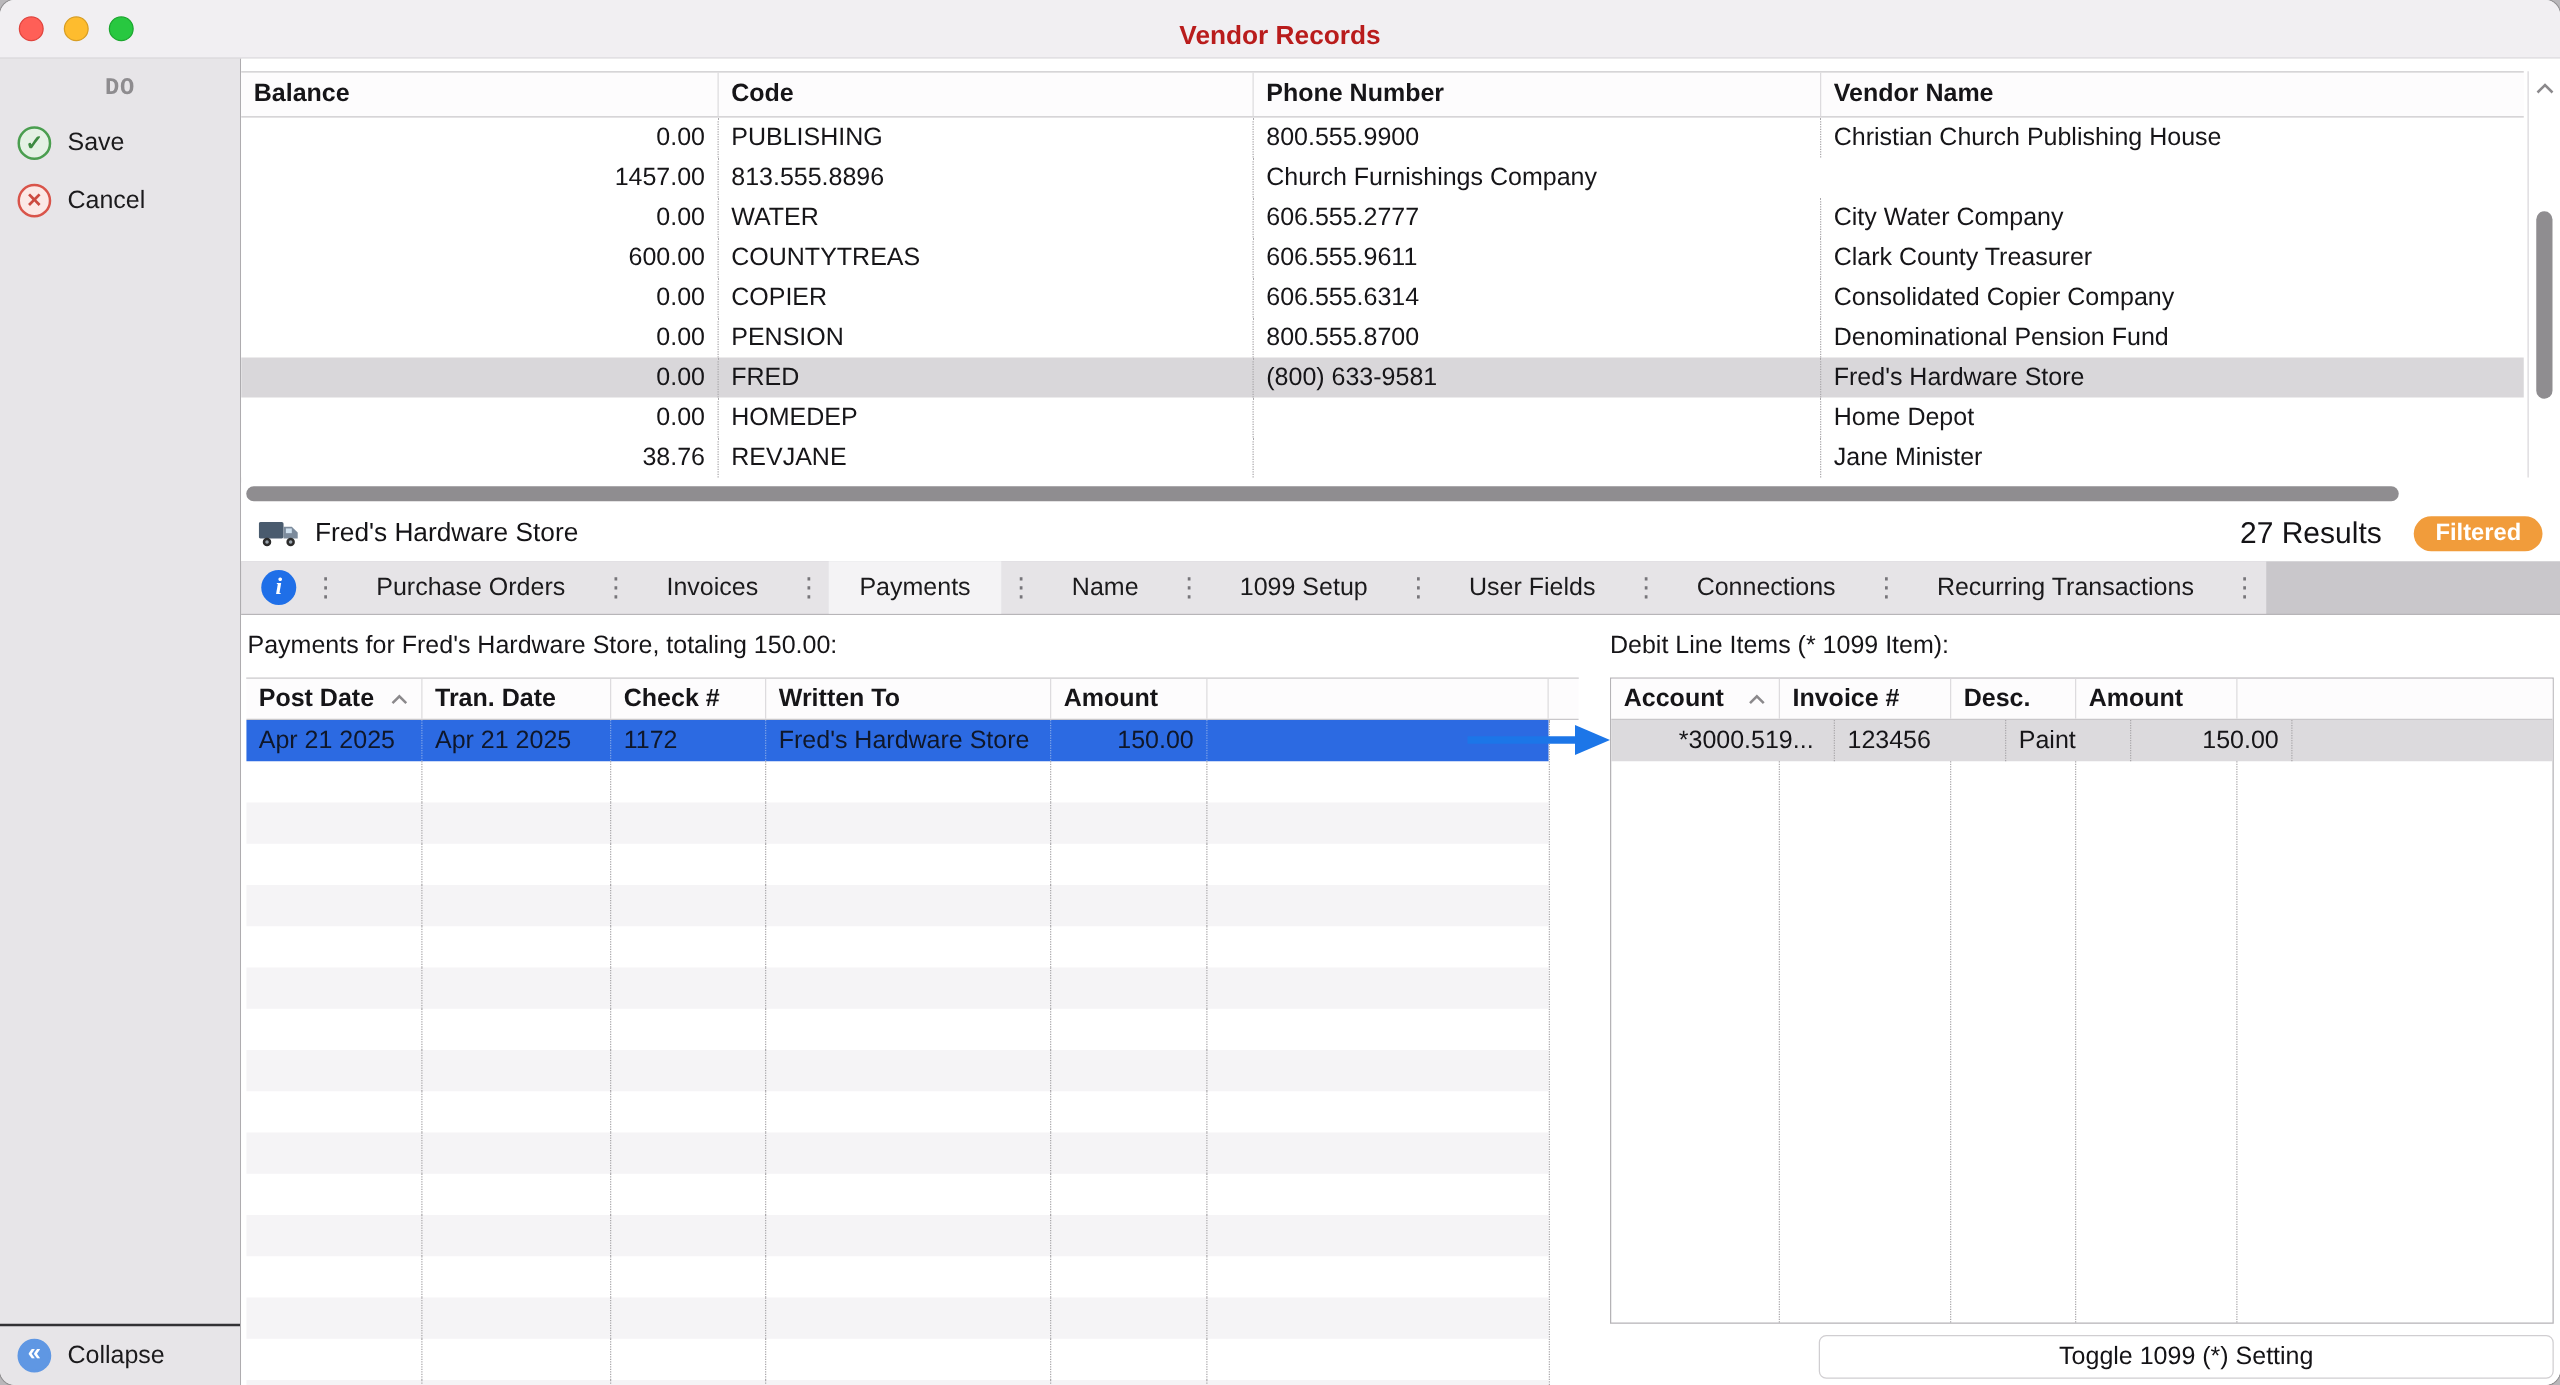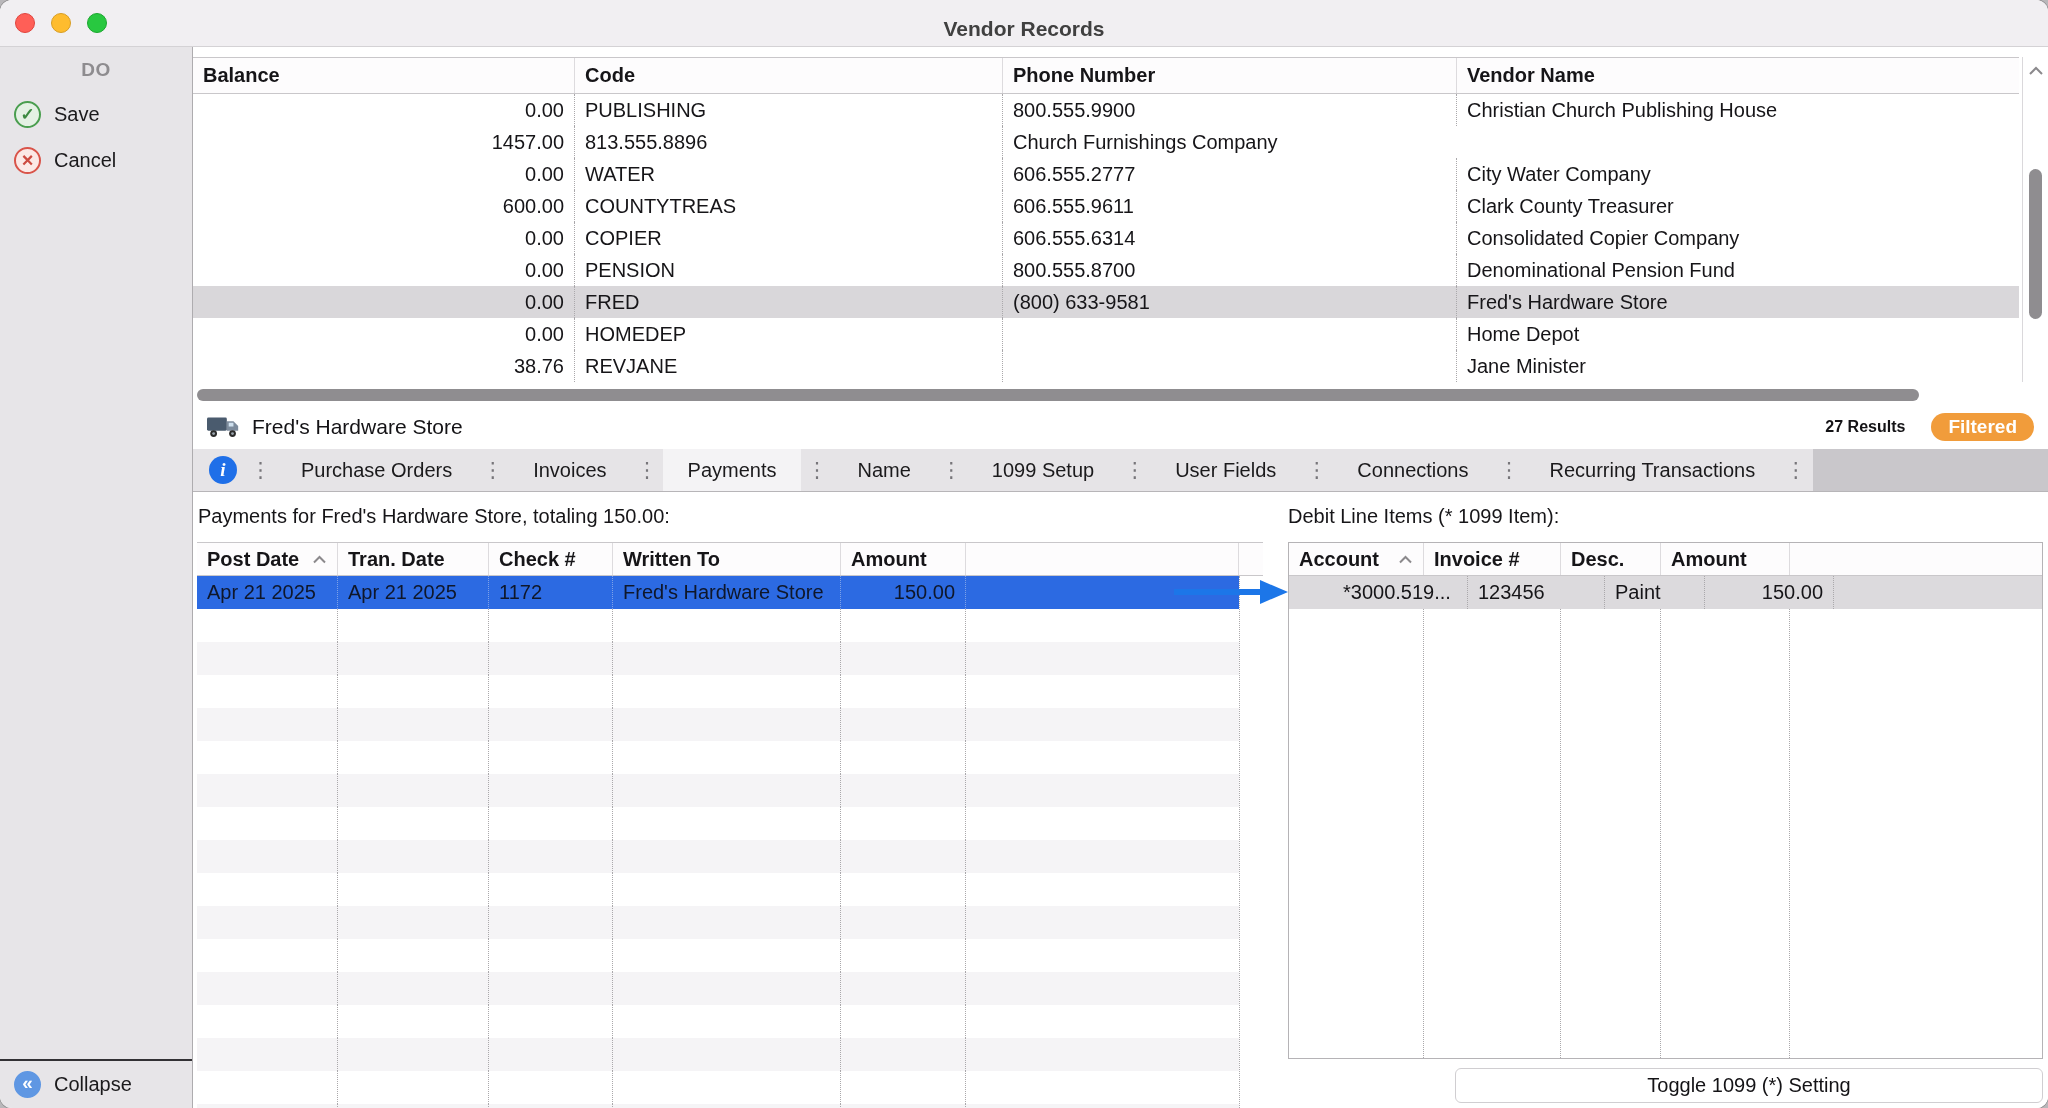--- a/index.html
+++ b/index.html
@@ -7,27 +7,27 @@
   body { width:2048px; height:1108px; font-family:"Liberation Sans", sans-serif; color:#161518; }
   .window { position:relative; width:2048px; height:1108px; background:#fff; border-radius:12px; overflow:hidden; box-shadow:0 0 0 1px rgba(0,0,0,.2); }
 
   
   .titlebar { position:absolute; top:0; left:0; right:0; height:47px; background:#f1eff2; border-bottom:1px solid #d4d2d5; display:flex; align-items:center; justify-content:center; }
   .traffic { position:absolute; left:15px; top:0; bottom:0; display:flex; align-items:center; gap:16px; }
   .tl { width:20px; height:20px; border-radius:50%; }
   .tl.red { background:#ff5f57; border:1px solid #e0443e; }
   .tl.yellow { background:#febc2e; border:1px solid #d89e24; }
   .tl.green { background:#28c840; border:1px solid #1ca72f; }
-  .title { font-size:21px; font-weight:700; color:#404040;margin-top:12px; }
+  .title { font-size:21px; font-weight:700; color:#b91c1c;margin-top:12px; }
 
   .bodyarea { position:absolute; top:47px; left:0; right:0; bottom:0; display:flex; }
 
   
   .sidebar { width:193px; background:#e7e5e8; border-right:1px solid #aeacaf; position:relative; flex:none; }
-  .do { text-align:center; margin-top:12px; height:32px; font-weight:700; color:#8e8c8f; font-size:19px; letter-spacing:.5px; }
+  .do { text-align:center; margin-top:12px; height:32px; font-weight:700; color:#8e8c8f; font-size:19px; letter-spacing:.5px;font-family:Liberation Mono, monospace; }
   .side-item { display:flex; align-items:center; gap:13px; padding-left:14px; height:46px; font-size:20px; color:#1b1a1c; cursor:default; }
   .icon-circle { width:27px; height:27px; border-radius:50%; display:flex; align-items:center; justify-content:center; font-size:17px; font-weight:700; flex:none; }
   .ic-save { background:#e4f1e4; border:2px solid #4a9e4f; color:#3c8a41; }
   .ic-cancel { background:#fbe8e6; border:2px solid #d9544a; color:#cc4a40; font-size:20px; }
   .ic-collapse { background:#5f97e3; border:2px solid #5f97e3; color:#fff; font-size:19px; padding-bottom:3px; }
   .sidebar-bottom { position:absolute; left:0; right:0; bottom:0; height:49px; border-top:2px solid #323134; display:flex; align-items:center; }
   .sidebar-bottom .side-item { height:100%; }
 
   
   .content { flex:1; position:relative; background:#fff; }
@@ -49,21 +49,21 @@
   .vscroll { position:absolute; top:10px; right:0; width:26px; height:325px; border-left:1px solid #dad8db; background:#fff; }
   .vscroll .chev { height:28px; display:flex; align-items:center; justify-content:center; }
   .vscroll .thumb { position:absolute; left:6px; width:13px; top:112px; height:150px; background:#8f8d90; border-radius:7px; }
 
   .hscroll { position:absolute; top:339px; left:0; right:0; height:18px; background:#fff; }
   .hscroll .thumb { position:absolute; left:4px; top:3px; width:1722px; height:12px; border-radius:6px; background:#8f8d90; }
 
   
   .detail-bar { position:absolute; top:357px; left:0; right:0; height:45px; background:#fff; display:flex; align-items:center; padding:0 14px; gap:11px; }
   .detail-name { font-size:21px; color:#141316; }
-  .results { margin-left:auto; font-size:16px; color:#141316;font-weight:bold; }
+  .results { margin-left:auto; font-size:24px; color:#141316; }
   .badge { background:var(--filtered-orange,#f19c3b); color:#fff; font-weight:700; font-size:19px; padding:3px 17px; border-radius:15px; margin-left:15px; }
 
   
   .tabbar { position:absolute; top:402px; left:0; right:0; height:43px; background:#c9c7cb; border-bottom:1px solid #b7b5b8; display:flex; align-items:stretch; }
   .tabs-zone { display:flex; align-items:center; background:#e6e4e7; padding:0 4px 0 16px; gap:2px; }
   .info-btn { width:28px; height:28px; border-radius:50%; background:var(--accent-blue,#1f6fe8); color:#fff; display:flex; align-items:center; justify-content:center; font-family:"Liberation Serif", serif; font-style:italic; font-weight:700; font-size:19px; flex:none; margin-right:8px; }
   .tab { padding:4px 25px; font-size:20px; color:#1b1a1c; display:flex; align-items:center; align-self:stretch; white-space:nowrap; }
   .tab.active { background:#f4f3f5; }
   .tsep { color:#77757a; font-size:21px; padding:0 3px; }
 

